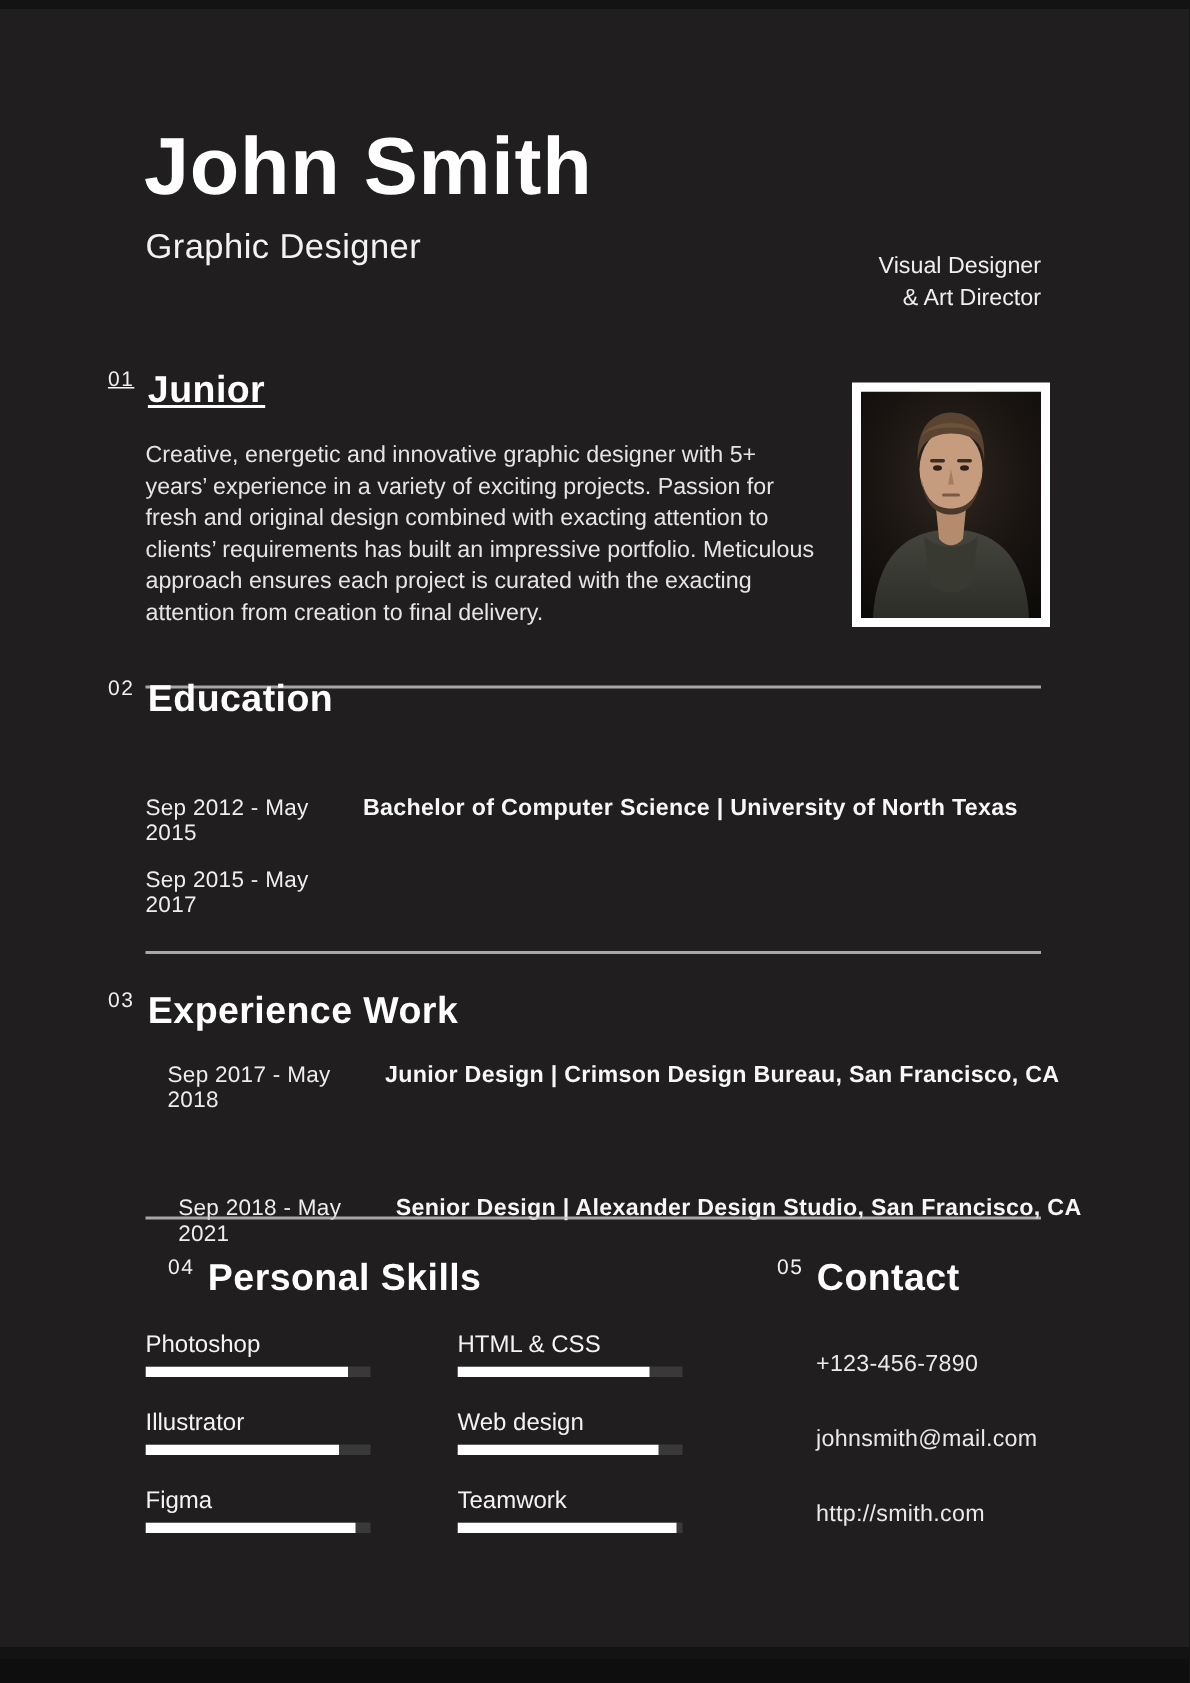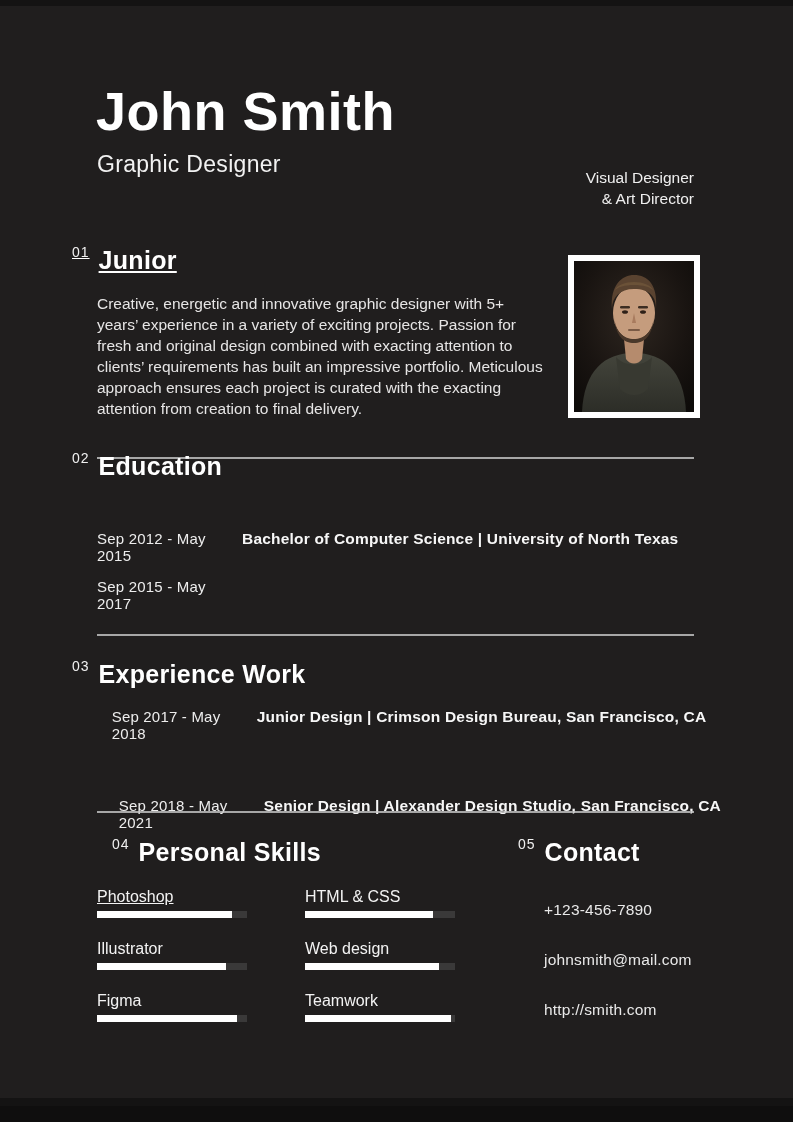--- a/index.html
+++ b/index.html
@@ -172,21 +172,21 @@
     <span class="desc">Senior Design | Alexander Design Studio, San Francisco, CA</span>
   </div>
 
   <div class="abs divider" style="top:811px;"></div>
 
   <div class="abs section-head" style="left:72px; top:839px;margin-left:40px;">
     <span class="sec-num">04</span>
     <h2 class="sec-title">Personal Skills</h2>
   </div>
 
-  <div class="abs skill-label" style="left:97px; top:888px;text-decoration:underline;">Photoshop</div>
+  <div class="abs skill-label" style="left:97px; top:888px;">Photoshop</div>
   <div class="abs bar-track" style="left:97px; top:911px;">
     <div class="bar-fill" style="width: 90%;"></div>
   </div>
   <div class="abs skill-label" style="left:97px; top:940px;">Illustrator</div>
   <div class="abs bar-track" style="left:97px; top:963px;">
     <div class="bar-fill" style="width: 86%;"></div>
   </div>
   <div class="abs skill-label" style="left:97px; top:992px;">Figma</div>
   <div class="abs bar-track" style="left:97px; top:1015px;">
     <div class="bar-fill" style="width: 93%;"></div>

